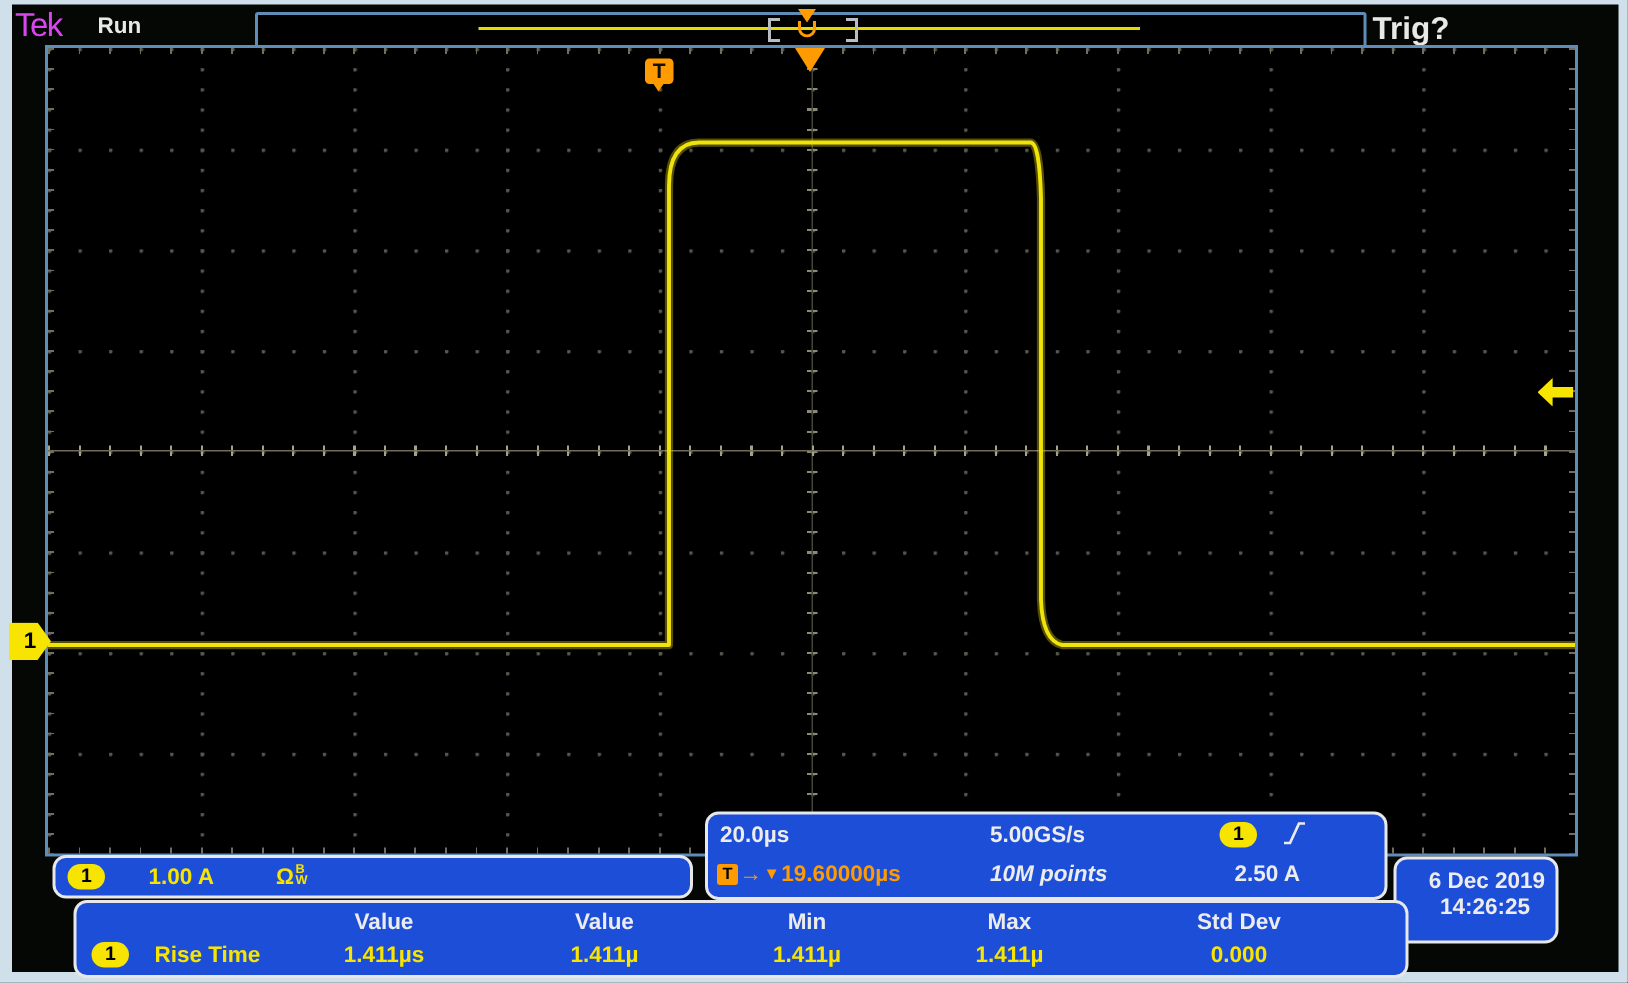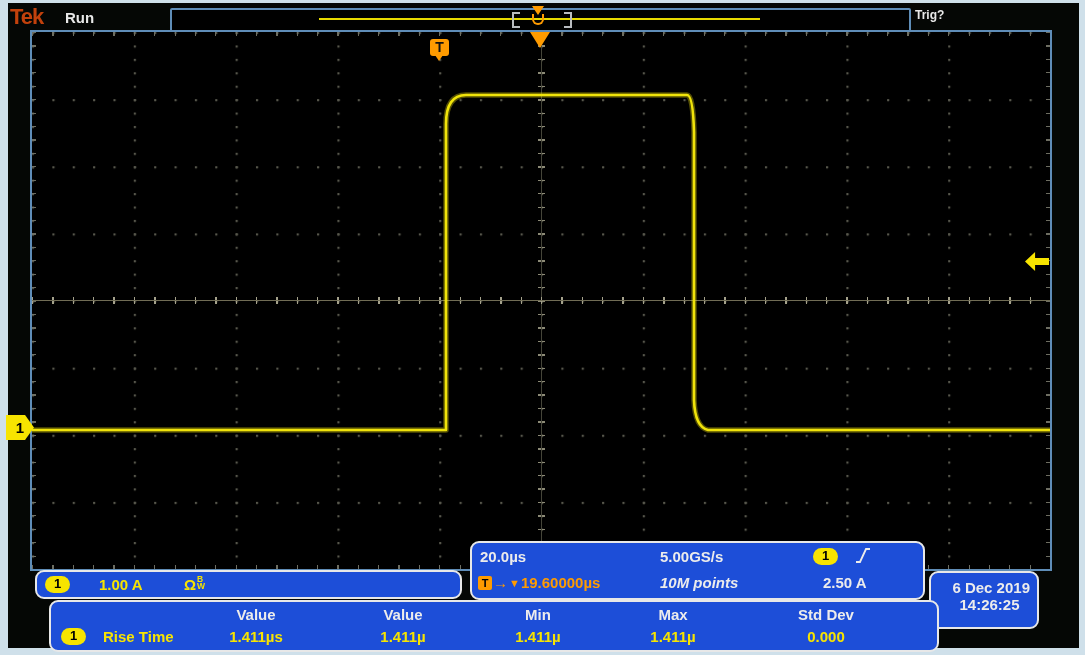--- a/index.html
+++ b/index.html
@@ -1,23 +1,23 @@
 <!DOCTYPE html>
 <html><head>
 <meta charset="utf-8">
 <style>
   html,body{margin:0;padding:0;background:#cfe0ea;}
   #root{position:relative;width:1085px;height:655px;background:#cfe0ea;overflow:hidden;
         font-family:"Liberation Sans","DejaVu Sans",sans-serif;}
   #screen{position:absolute;left:8px;top:3px;width:1071px;height:645px;background:#050705;}
 
   
-  .tek-logo{position:absolute;left:2px;top:1px;color:#c2410c;font-size:22px;font-weight:700;letter-spacing:-1px;}
+  .tek-logo{position:absolute;left:2px;top:1px;color:#d946ef;font-size:22px;font-weight:400;letter-spacing:-1px;}
   .run-label{position:absolute;left:57px;top:6px;color:#e8e8e8;font-size:15px;font-weight:700;}
-  .trig-label{position:absolute;left:907px;top:5px;color:#e8e8e8;font-size:12px;font-weight:700;}
+  .trig-label{position:absolute;left:907px;top:5px;color:#e8e8e8;font-size:21px;font-weight:700;}
 
   .record-bar{position:absolute;left:162px;top:5px;width:737px;height:20px;background:#000;
               border:2px solid #5f8db8;border-radius:2px;}
   .record-line{position:absolute;left:147px;top:8px;width:441px;height:2px;background:#e7da00;}
   .bracket{position:absolute;top:2px;width:6px;height:12px;border:2px solid #b9bcc0;}
   .bracket.l{left:340px;border-right:none;}
   .bracket.r{left:392px;border-left:none;}
   .exp-icon-tri{position:absolute;left:360px;top:-4px;width:0;height:0;
                 border-left:6px solid transparent;border-right:6px solid transparent;border-top:9px solid #ff9b00;}
   .exp-icon-u{position:absolute;left:360px;top:4px;width:8px;height:9px;border:2.5px solid #ff9b00;
@@ -79,21 +79,21 @@
   #tb-rate{position:absolute;left:188px;top:5px;}
   #tb-badge{position:absolute;left:341px;top:5px;}
   #tb-slope{position:absolute;left:383px;top:4px;}
   #tb-trigrow{position:absolute;left:6px;top:31px;display:flex;align-items:center;gap:1px;}
   .tsq{display:inline-block;width:14px;height:14px;background:#ff9b00;border-radius:2px;color:#000;
        font-size:11px;font-weight:900;text-align:center;line-height:14px;}
   #tb-points{position:absolute;left:188px;top:31px;font-style:italic;}
   #tb-level{position:absolute;left:351px;top:31px;}
 
   #dt-box{left:921px;top:568px;width:110px;height:58px;padding:6px 7px 0 0;text-align:right;}
-  #dt-box .time{text-align:center;padding-right:10px;margin-left:28px;}
+  #dt-box .time{text-align:right;padding-right:10px;margin-left:28px;}
 
   #meas-box{left:27px;top:597px;width:890px;height:52px;margin-left:14px;}
   .mcol{position:absolute;transform:translateX(-50%);white-space:nowrap;}
   .mhead{top:4px;}
   .mval{top:26px;}
   #meas-badge{position:absolute;left:10px;top:26px;}
   #meas-name{position:absolute;left:52px;top:26px;text-align:right;}
 </style>
 </head>
 <body>

